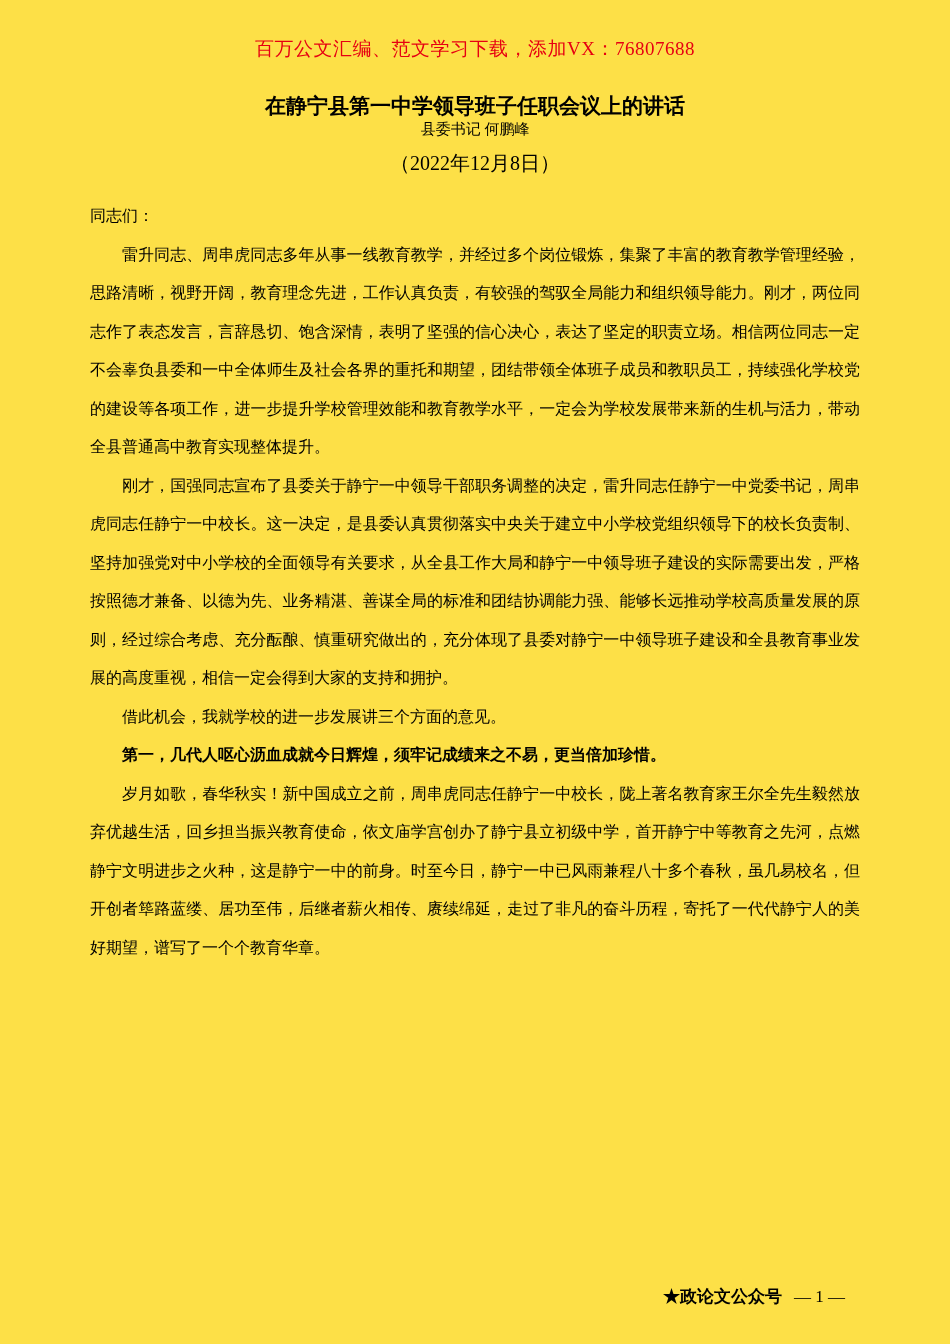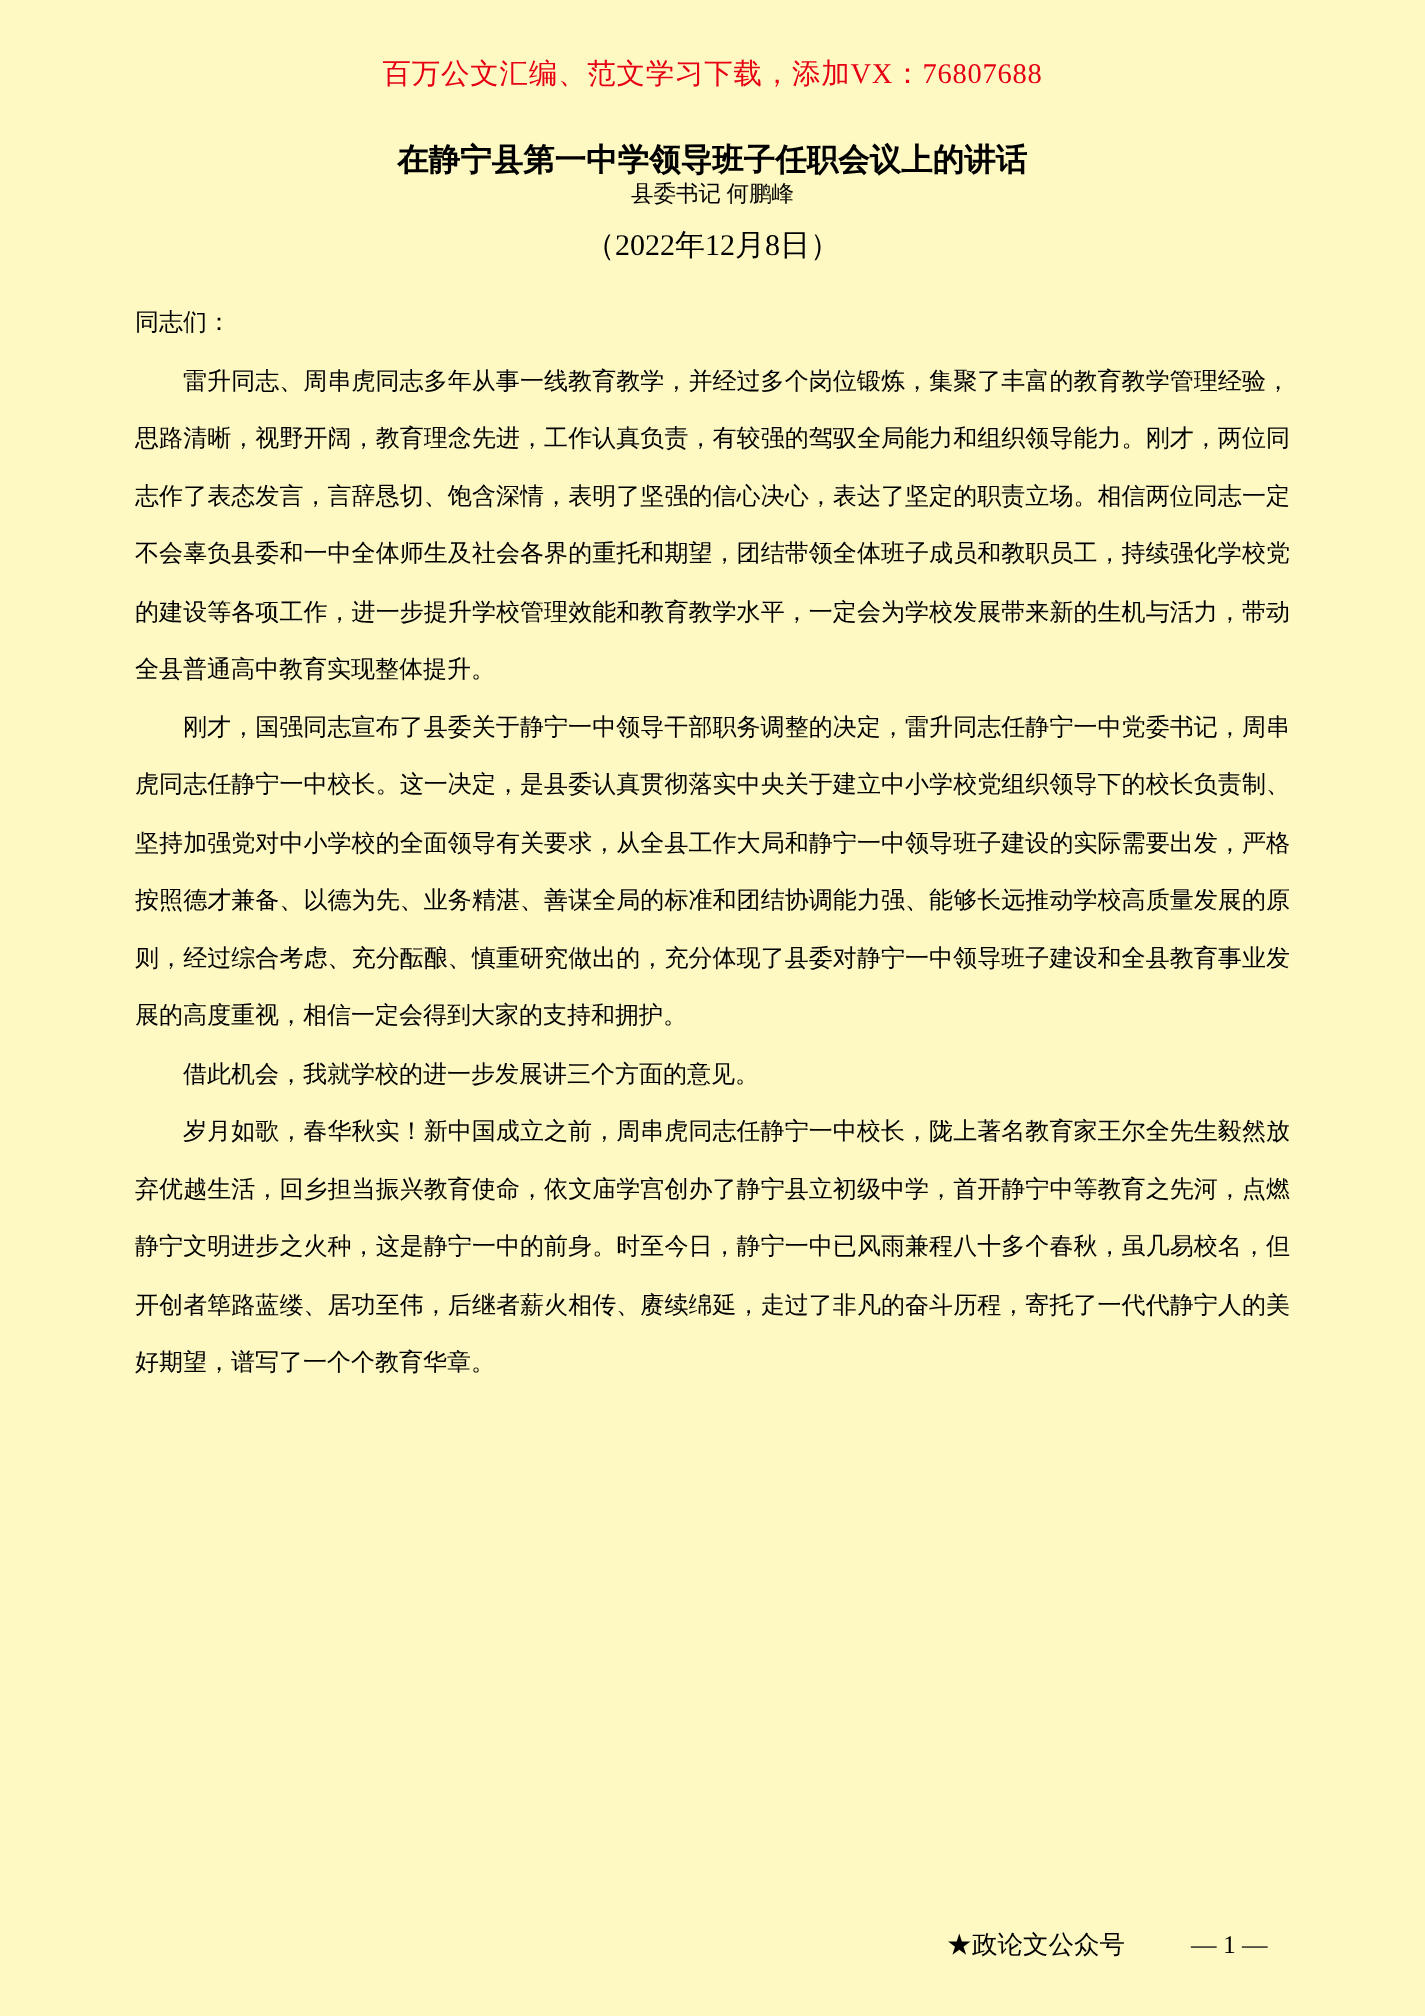--- a/index.html
+++ b/index.html
@@ -7,21 +7,21 @@
     padding: 0;
     background: #ffffff;
     font-family: "Liberation Serif", "DejaVu Serif", serif;
     color: #000000;
   }
   .page {
     position: relative;
     width: 950px;
     height: 1344px;
     margin: 0 auto;
-    background: #fef9c3;
+    background: #fde047;
     box-sizing: border-box;
     padding: 36px 90px 0 90px;
     overflow: hidden;
   }
   .header-notice {
     text-align: center;
     font-size: 19px;
     color: #e60012;
     margin-bottom: 30px;
     letter-spacing: 0.5px;
@@ -56,41 +56,43 @@
     font-weight: 700;
   }
   .footer {
     position: absolute;
     right: 105px;
     bottom: 36px;
     font-size: 17px;
     white-space: nowrap;
   }
   .footer .source {
-    margin-right: 44px;
+    margin-right: 12px;
+    font-weight: bold;
   }
 </style>
 </head>
 <body>
 
 <div class="page">
 
   <div class="header-notice">百万公文汇编、范文学习下载，添加VX：76807688</div>
 
   <div class="doc-title">在静宁县第一中学领导班子任职会议上的讲话</div>
 
   <div class="doc-author">县委书记 何鹏峰</div>
 
   <div class="doc-date">（2022年12月8日）</div>
 
   <div class="body-text">
     <p class="salutation">同志们：</p>
     <p>雷升同志、周串虎同志多年从事一线教育教学，并经过多个岗位锻炼，集聚了丰富的教育教学管理经验，思路清晰，视野开阔，教育理念先进，工作认真负责，有较强的驾驭全局能力和组织领导能力。刚才，两位同志作了表态发言，言辞恳切、饱含深情，表明了坚强的信心决心，表达了坚定的职责立场。相信两位同志一定不会辜负县委和一中全体师生及社会各界的重托和期望，团结带领全体班子成员和教职员工，持续强化学校党的建设等各项工作，进一步提升学校管理效能和教育教学水平，一定会为学校发展带来新的生机与活力，带动全县普通高中教育实现整体提升。</p>
     <p>刚才，国强同志宣布了县委关于静宁一中领导干部职务调整的决定，雷升同志任静宁一中党委书记，周串虎同志任静宁一中校长。这一决定，是县委认真贯彻落实中央关于建立中小学校党组织领导下的校长负责制、坚持加强党对中小学校的全面领导有关要求，从全县工作大局和静宁一中领导班子建设的实际需要出发，严格按照德才兼备、以德为先、业务精湛、善谋全局的标准和团结协调能力强、能够长远推动学校高质量发展的原则，经过综合考虑、充分酝酿、慎重研究做出的，充分体现了县委对静宁一中领导班子建设和全县教育事业发展的高度重视，相信一定会得到大家的支持和拥护。</p>
     <p>借此机会，我就学校的进一步发展讲三个方面的意见。</p>
+    <p class="heading-bold">第一，几代人呕心沥血成就今日辉煌，须牢记成绩来之不易，更当倍加珍惜。</p>
     <p>岁月如歌，春华秋实！新中国成立之前，周串虎同志任静宁一中校长，陇上著名教育家王尔全先生毅然放弃优越生活，回乡担当振兴教育使命，依文庙学宫创办了静宁县立初级中学，首开静宁中等教育之先河，点燃静宁文明进步之火种，这是静宁一中的前身。时至今日，静宁一中已风雨兼程八十多个春秋，虽几易校名，但开创者筚路蓝缕、居功至伟，后继者薪火相传、赓续绵延，走过了非凡的奋斗历程，寄托了一代代静宁人的美好期望，谱写了一个个教育华章。</p>
   </div>
 
   <div class="footer">
     <span class="source">★政论文公众号</span><span>—  1  —</span>
   </div>
 
 </div>
 
 </body></html>

